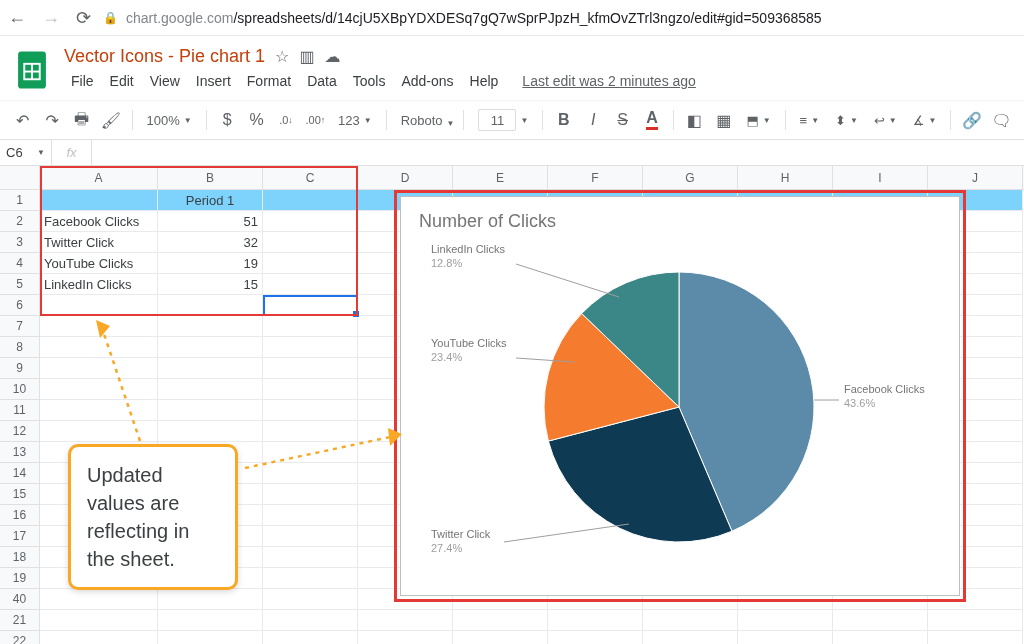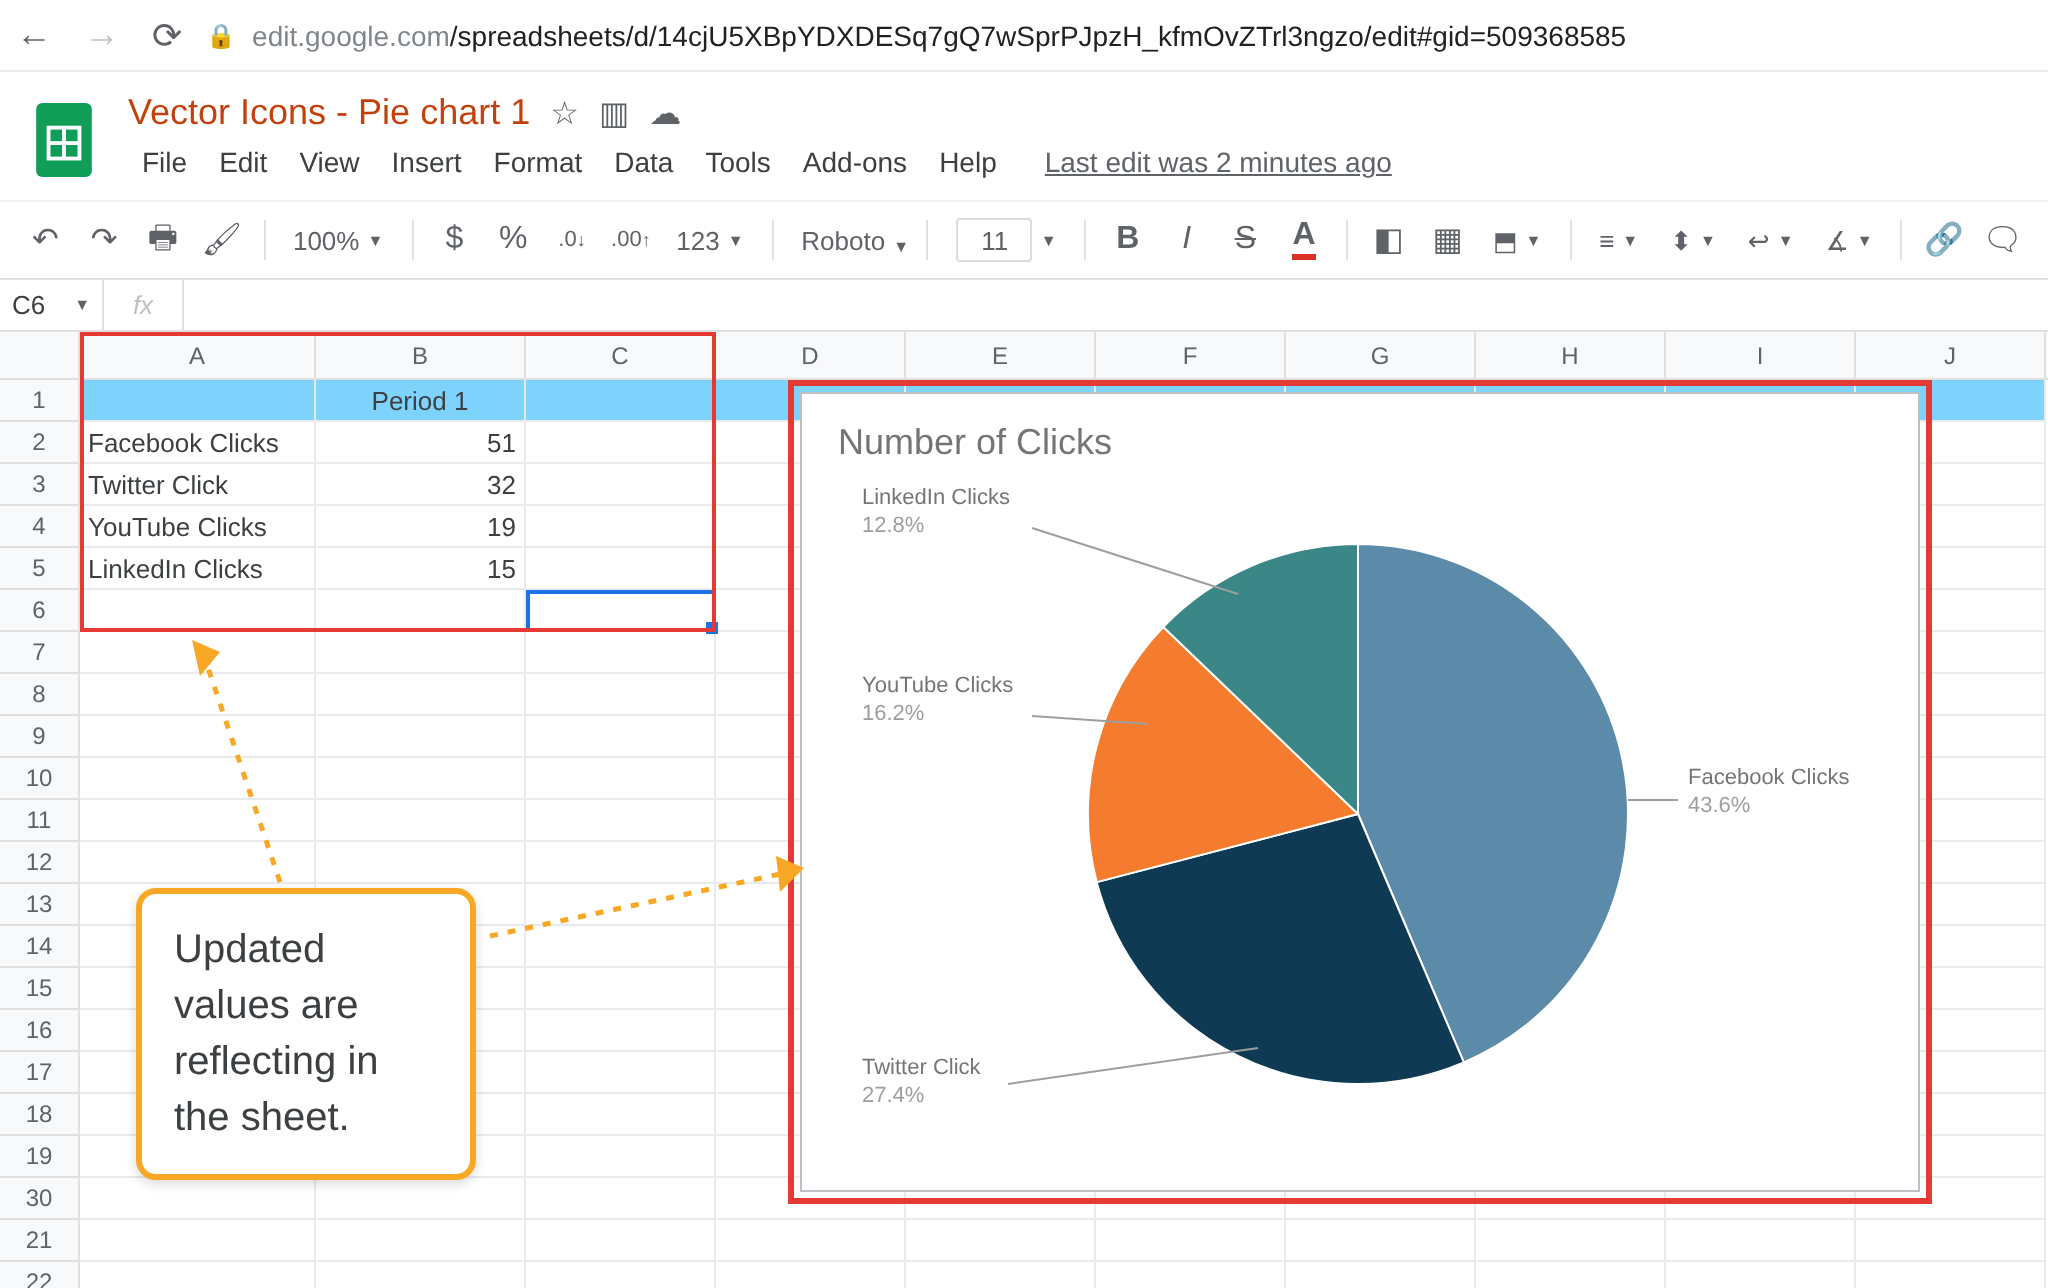--- a/index.html
+++ b/index.html
@@ -81,21 +81,21 @@
 
 <div class="browser-bar">
   <div class="nav-arrows">
     <span>←</span>
     <span style="color:#bdc1c6">→</span>
     <span>⟳</span>
   </div>
   <div class="url-bar">
     <span class="lock-ic">🔒</span>
     <span class="url-text">
-      <span class="grey">edit.google.com</span><span class="dark">/spreadsheets/d/14cjU5XBpYDXDESq7gQ7wSprPJpzH_kfmOvZTrl3ngzo/edit#gid=509368585</span>
+      <span class="grey">chart.google.com</span><span class="dark">/spreadsheets/d/14cjU5XBpYDXDESq7gQ7wSprPJpzH_kfmOvZTrl3ngzo/edit#gid=509368585</span>
     </span>
   </div>
 </div>
 
 <div class="app-header">
   <div class="sheets-logo">
     <svg viewBox="0 0 44 56">
         <rect x="4" y="4" width="36" height="48" rx="4" fill="#0f9d58"></rect>
         <rect x="12" y="20" width="20" height="20" fill="none" stroke="#fff" stroke-width="2.5"></rect>
         <line x1="12" y1="30" x2="32" y2="30" stroke="#fff" stroke-width="2.5"></line>
@@ -216,21 +216,21 @@
       <div class="row-h">10</div>
       <div class="row-h">11</div>
       <div class="row-h">12</div>
       <div class="row-h">13</div>
       <div class="row-h">14</div>
       <div class="row-h">15</div>
       <div class="row-h">16</div>
       <div class="row-h">17</div>
       <div class="row-h">18</div>
       <div class="row-h">19</div>
-      <div class="row-h">30</div>
+      <div class="row-h">40</div>
       <div class="row-h">21</div>
       <div class="row-h">22</div>
     </div>
   <div class="cells" id="cells">
       <div class="cell-row">
         <div class="cell hdr-cell" style="width: 118px;"></div>
         <div class="cell hdr-cell center" style="width: 105px;">Period 1</div>
         <div class="cell hdr-cell" style="width: 95px;"></div>
         <div class="cell hdr-cell" style="width: 95px;"></div>
         <div class="cell hdr-cell" style="width: 95px;"></div>
@@ -511,21 +511,21 @@
           <line x1="420" y1="158" x2="395" y2="158" stroke="#9e9e9e" stroke-width="1"></line>
           <line x1="85" y1="300" x2="210" y2="282" stroke="#9e9e9e" stroke-width="1"></line>
         </svg>
       
       <div class="slice-label" style="top:0; left:12px;">
         <div>LinkedIn Clicks</div>
           <div class="pct">12.8%</div>
       </div>
       <div class="slice-label" style="top:94px; left:12px;">
         <div>YouTube Clicks</div>
-          <div class="pct">16.2%</div>
+          <div class="pct">23.4%</div>
       </div>
       <div class="slice-label" style="top:140px; left:425px; text-align:left">
         <div>Facebook Clicks</div>
           <div class="pct">43.6%</div>
       </div>
       <div class="slice-label" style="top:285px; left:12px;">
         <div>Twitter Click</div>
           <div class="pct">27.4%</div>
       </div>
     </div>

